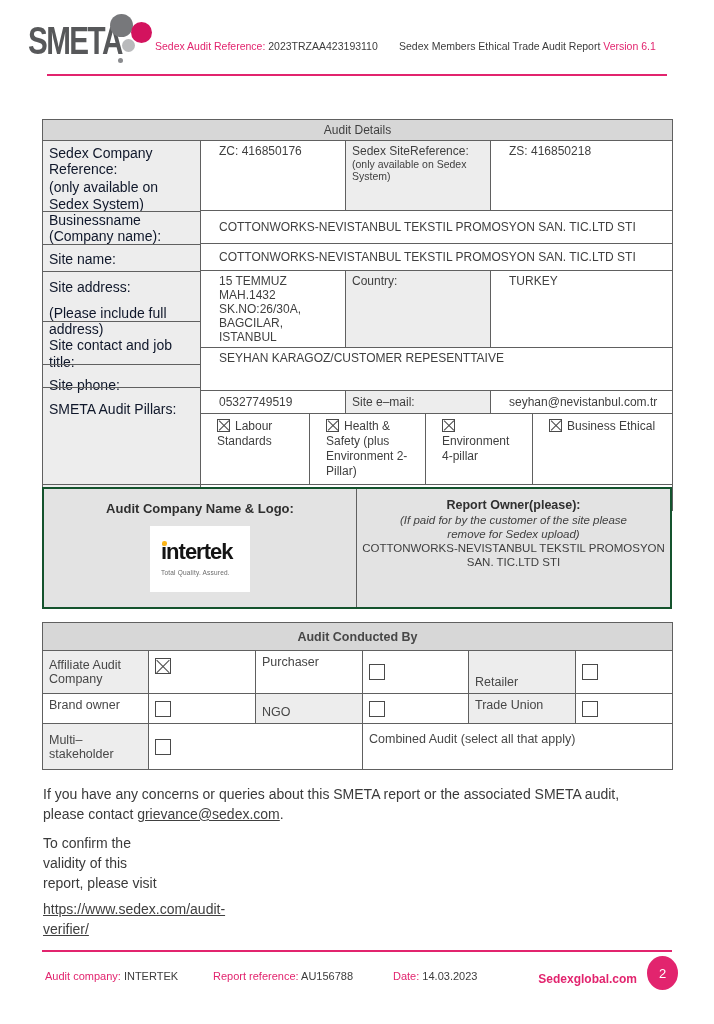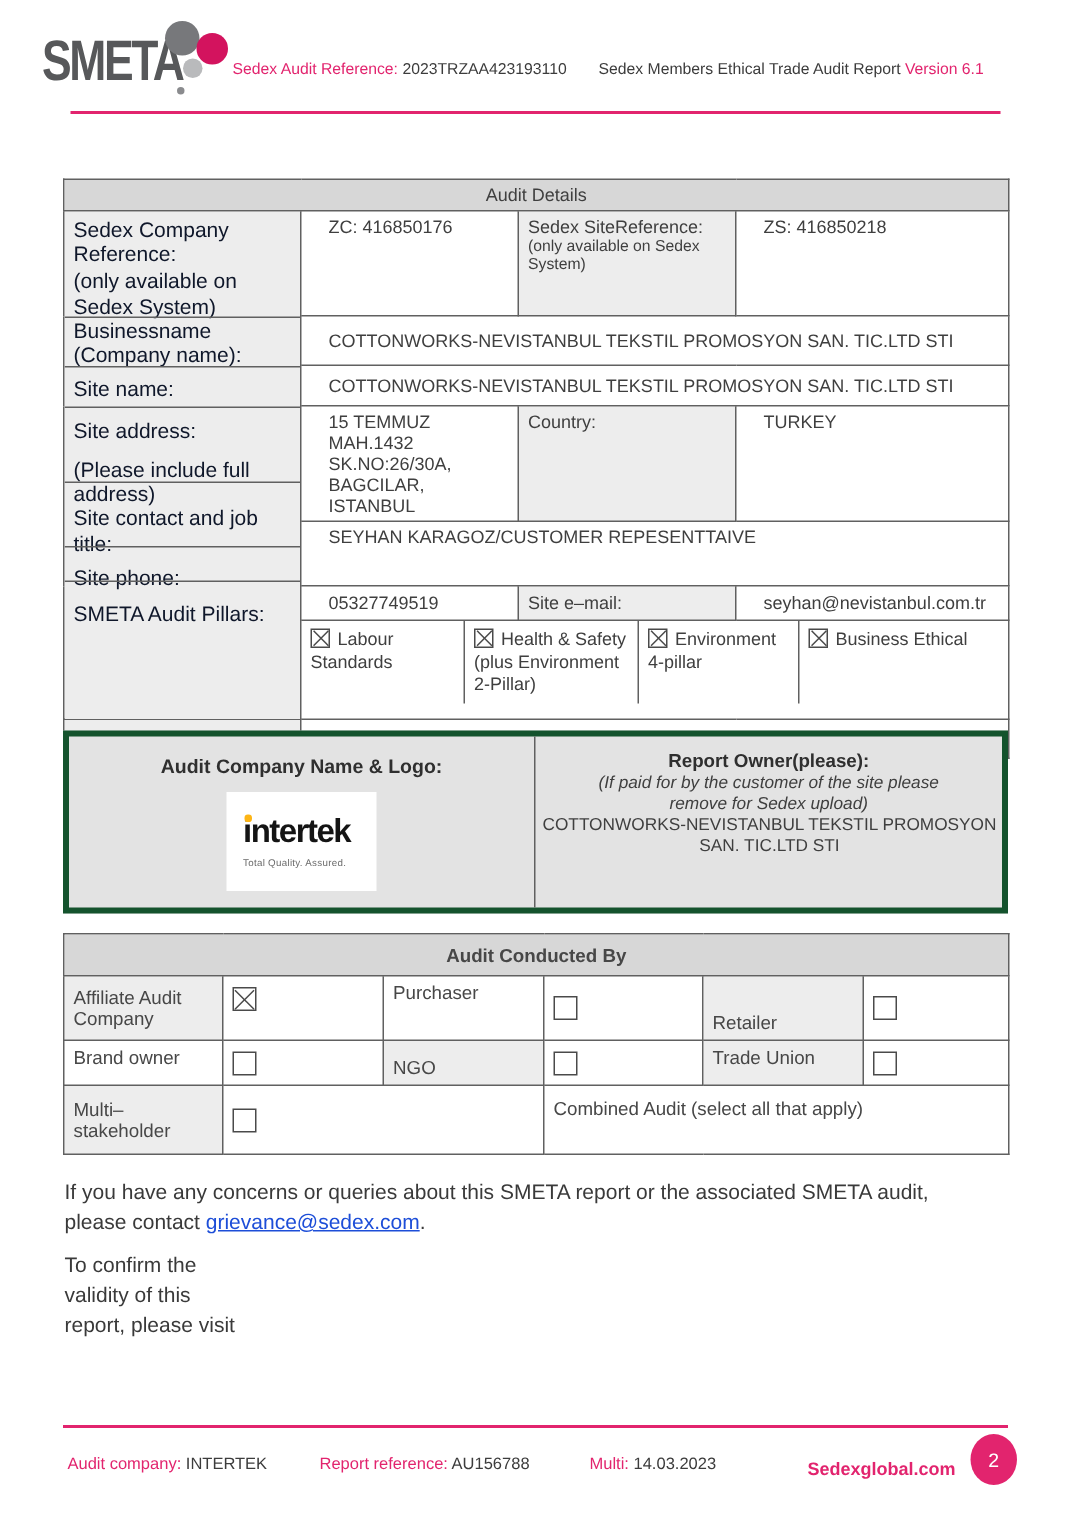--- a/index.html
+++ b/index.html
@@ -35,39 +35,39 @@
   .val   { padding:3px 18px; vertical-align:top; }
   .vmid  { vertical-align:middle; }
   .note  { font-size:10.5px; line-height:1.18; }
 
   .labels-col { position:relative; vertical-align:top; padding:4px 6px; }
   .lb { position:relative; z-index:1; font-size:14px; line-height:1.16; color:#0f172a; }
   .rowline { position:absolute; left:0; right:0; height:1px; background:#606060; z-index:3; }
 
   .pillars-cell { padding:0; vertical-align:top; }
   .pillars { display:flex; height:100%; }
-  .pillar { box-sizing:border-box; padding:5px 6px; font-size:12px; line-height:1.25; }
+  .pillar { box-sizing:border-box; padding:5px 16px; font-size:12px; line-height:1.25; }
   .pillar + .pillar { border-left:1px solid #606060; }
   .p1 { width:108px; } .p2 { width:116px; } .p3 { width:107px; } .p4 { flex:1; }
 
   
   .cb { display:inline-block; vertical-align:-2px; border:1px solid #4a4a4a; background:#fff;
         position:relative; margin-right:5px; }
   .cb12 { width:11px; height:11px; }
   .cb15 { width:14px; height:14px; vertical-align:middle; }
   .cb.checked::before, .cb.checked::after { content:""; position:absolute; background:#4a4a4a;
         height:1px; }
   .cb12.checked::before { left:-1px; top:5px; width:14px; transform:rotate(45deg); }
   .cb12.checked::after  { left:-1px; top:5px; width:14px; transform:rotate(-45deg); }
   .cb15.checked::before { left:-2px; top:6.5px; width:18px; transform:rotate(45deg); }
   .cb15.checked::after  { left:-2px; top:6.5px; width:18px; transform:rotate(-45deg); }
 
   
   .company-section { position:absolute; left:42px; top:487px; width:630px; height:122px;
-        background:#e3e3e3; border:4px solid #14532d; box-sizing:border-box; display:flex; }
+        background:#e3e3e3; border:2px solid #14532d; box-sizing:border-box; display:flex; }
   .company-left  { width:50%; border-right:1px solid #606060; box-sizing:border-box; text-align:center; }
   .company-title { font-size:13px; font-weight:bold; color:#2f2f2f; margin-top:12px; }
   .logo-box { width:100px; height:66px; background:#fff; margin:10px auto 0; box-sizing:border-box;
         padding:15px 0 0 11px; text-align:left; }
   .intertek { position:relative; display:inline-block; font-size:22px; font-weight:bold; color:#141414;
         letter-spacing:-1px; line-height:1; }
   .intertek-dot { position:absolute; left:1px; top:0px; width:4.5px; height:4.5px; border-radius:50%;
         background:#fdb515; }
   .tagline { font-size:6.5px; color:#6a6a6a; margin-top:6px; letter-spacing:0.2px; }
   .company-right { width:50%; box-sizing:border-box; text-align:center; padding-top:9px; }
@@ -82,21 +82,21 @@
   .cb-cell { padding-left:8px; vertical-align:middle; }
   .vtop { vertical-align:top; }
   .vbot { vertical-align:bottom; padding-bottom:7px; }
 
   
   .concerns { position:absolute; left:43px; top:785px; width:598px; font-size:14px;
         color:#3a3a3a; line-height:1.42; }
   .concerns p { margin:0; }
   .concerns .p2 { margin-top:9px; }
   .concerns .p3 { margin-top:7px; }
-  a.doc-link { color:#1d4ed8; text-decoration:underline; }
+  a.doc-link { color:#404040; text-decoration:underline; }
 
   
   .footer-item { position:absolute; top:970px; font-size:11px; white-space:nowrap; }
   .f1 { left:45px; } .f2 { left:213px; } .f3 { left:393px; }
   .brand { position:absolute; top:972px; right:77px; font-size:12px; font-weight:bold; color:#e2246e; }
   .page-badge { position:absolute; top:956px; right:36px; width:31px; height:34px; border-radius:50%;
         background:#e2246e; color:#fff; font-size:13px; display:flex; align-items:center;
         justify-content:center; }
 </style>
 </head>
@@ -251,31 +251,32 @@
       <td class="gray vmid">Multi–stakeholder</td>
       <td colspan="2" class="cb-cell"><span class="cb cb15"></span></td>
       <td colspan="3" class="vtop" style="padding-top:8px">Combined Audit (select all that apply)</td>
     </tr>
   </tbody>
     </table>
 
   <div class="concerns">
     <p><span>If you have any concerns or queries about this SMETA report or the associated SMETA audit, please contact </span><a href="#" class="doc-link">grievance@sedex.com</a><span>.</span></p>
     <p class="p2">To confirm the validity of this report, please visit</p>
+    <p class="p3"><a href="#" class="doc-link">https://www.sedex.com/audit-verifier/</a></p>
   </div>
 
   <div class="rule-bottom"></div>
   <div class="footer-item f1">
     <span class="pink">Audit company:</span>
     <span class="dark">INTERTEK</span>
   </div>
   <div class="footer-item f2">
     <span class="pink">Report reference:</span>
     <span class="dark">AU156788</span>
   </div>
   <div class="footer-item f3">
-    <span class="pink">Multi:</span>
+    <span class="pink">Date:</span>
     <span class="dark">14.03.2023</span>
   </div>
   <a href="#" class="brand" style="text-decoration:none">Sedexglobal.com</a>
   <div class="page-badge">2</div>
 
 </div>
 
 </body></html>

